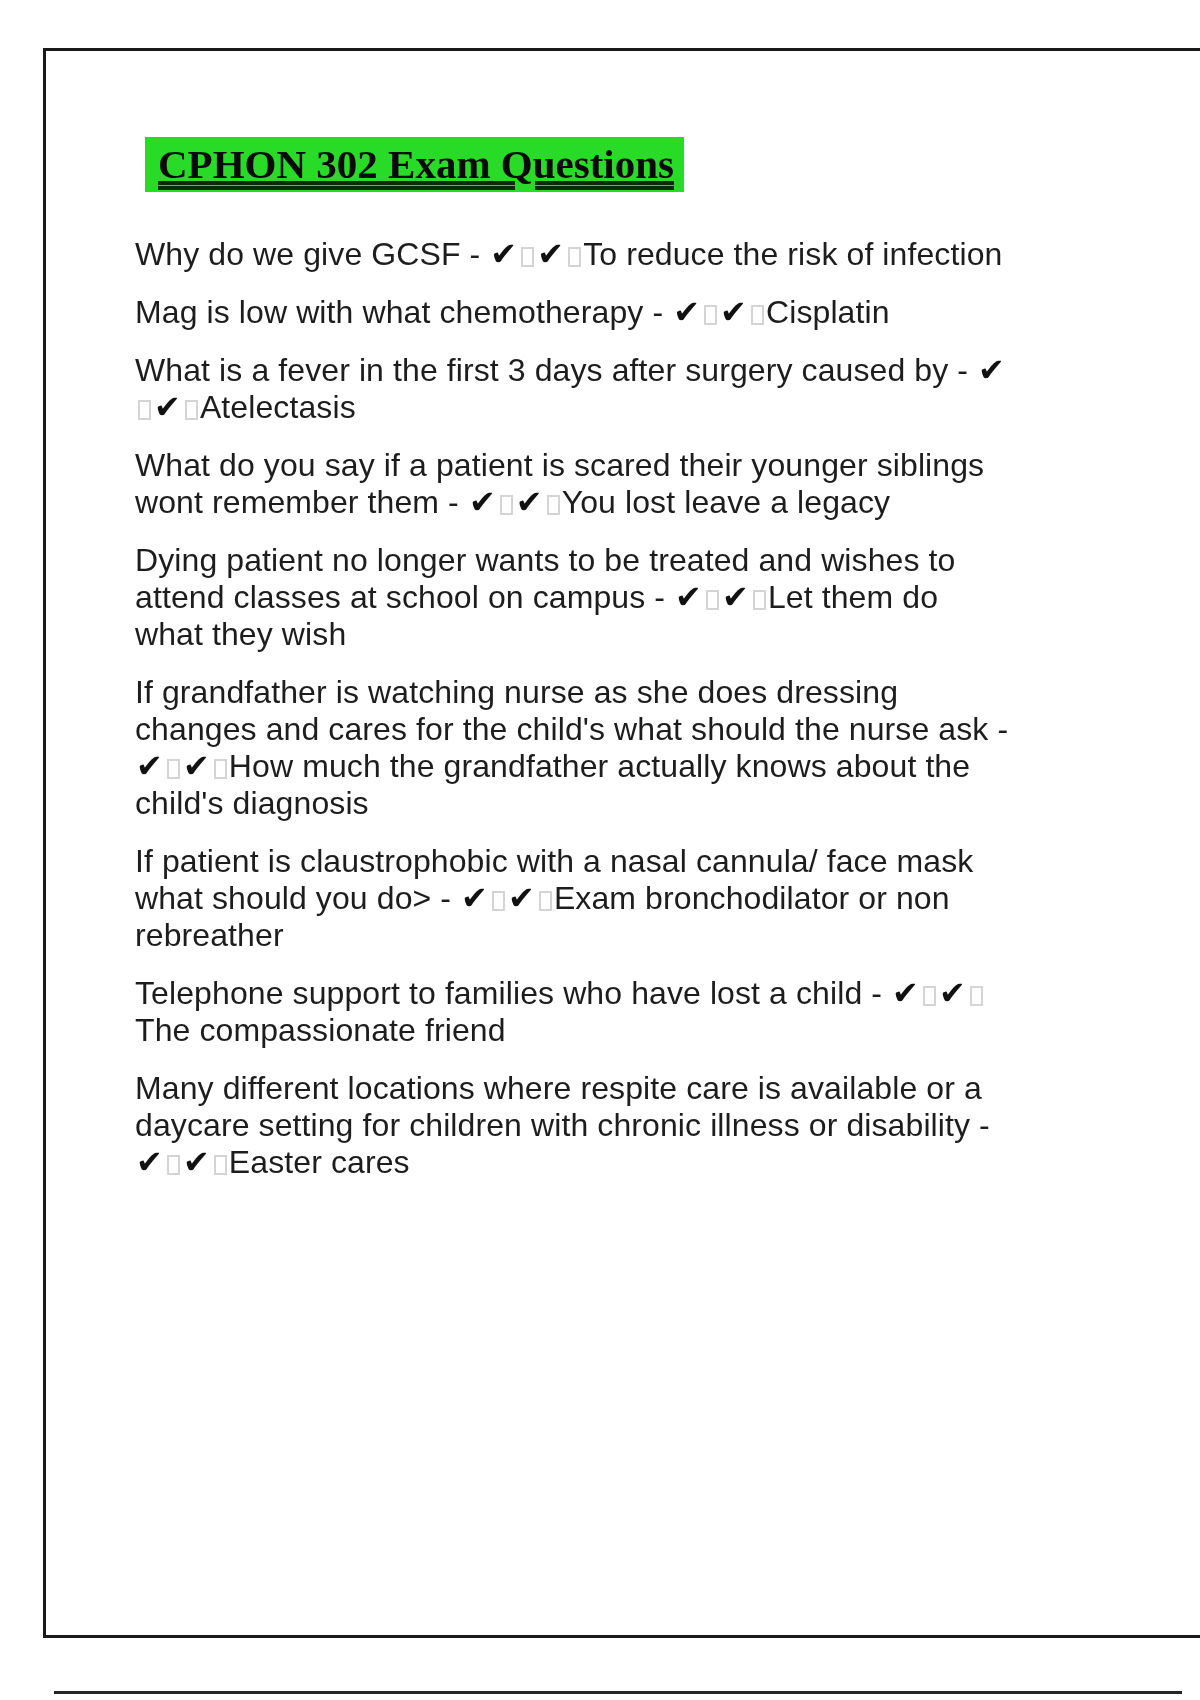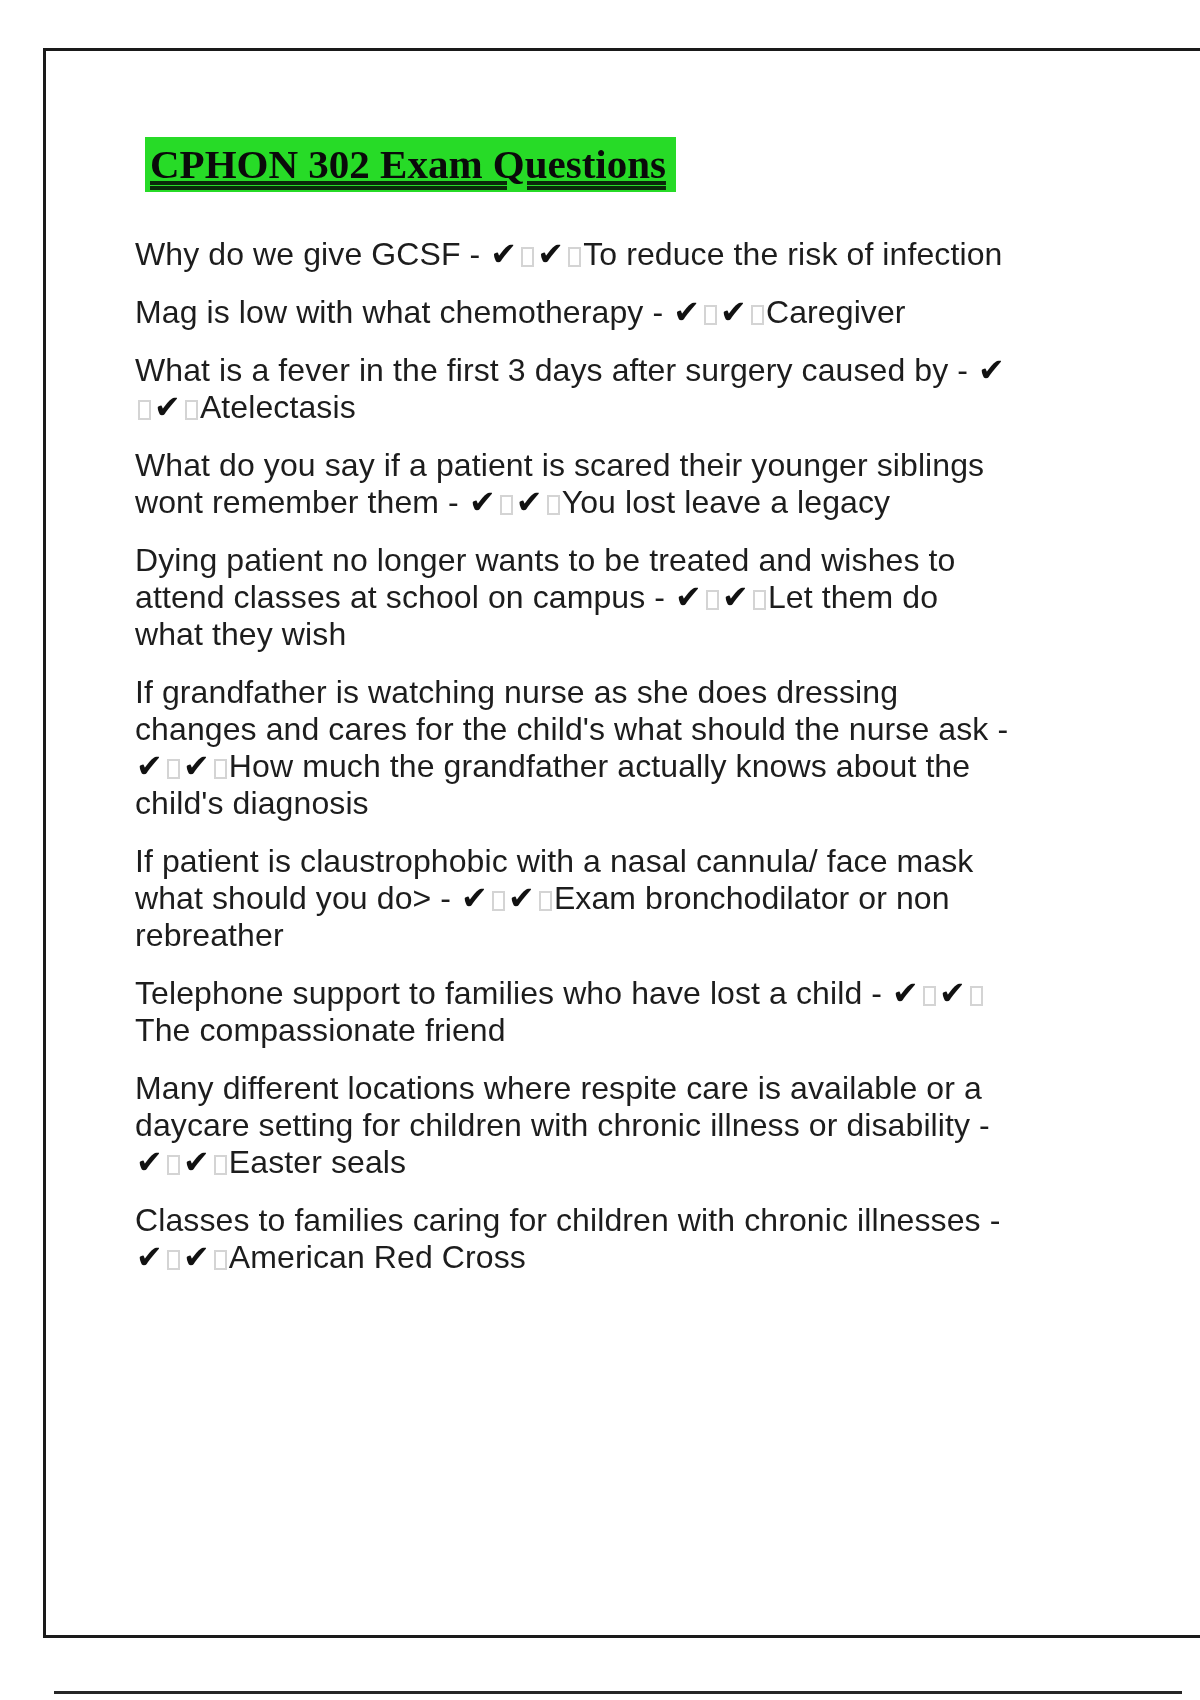--- a/index.html
+++ b/index.html
@@ -25,21 +25,21 @@
   .title-row {
     margin: 0 0 44px 10px;
   }
   .page-title {
     display: inline-block;
     font-family: "Liberation Serif", "DejaVu Serif", serif;
     font-weight: bold;
     font-size: 41px;
     line-height: 50px;
     color: #0a0a0a;
-    padding: 2px 10px 3px 5px;
+    padding: 2px 10px 3px 13px;
     text-decoration: underline;
     text-decoration-style: double;
     text-decoration-color: #0a2a0a;
   }
   .qa-list {
     width: 880px;
   }
   .qa-item {
     margin: 0 0 21px 0;
     font-size: 32px;
@@ -72,25 +72,24 @@
 </style>
 </head>
 <body>
 
 <div class="page-frame">
   <div class="title-row">
     <span class="page-title" style="background: rgb(39, 219, 39);">CPHON 302 Exam Questions</span>
   </div>
   <div class="qa-list" id="qa-list">
       <p class="qa-item"><span>Why do we give GCSF - </span><span><span class="mk-check">✔</span><span class="mk-box"></span><span class="mk-check">✔</span><span class="mk-box"></span></span><span>To reduce the risk of infection</span></p>
-      <p class="qa-item"><span>Mag is low with what chemotherapy - </span><span><span class="mk-check">✔</span><span class="mk-box"></span><span class="mk-check">✔</span><span class="mk-box"></span></span><span>Caregiver</span></p>
+      <p class="qa-item"><span>Mag is low with what chemotherapy - </span><span><span class="mk-check">✔</span><span class="mk-box"></span><span class="mk-check">✔</span><span class="mk-box"></span></span><span>Cisplatin</span></p>
       <p class="qa-item"><span>What is a fever in the first 3 days after surgery caused by - </span><span><span class="mk-check">✔</span><span class="mk-box"></span><span class="mk-check">✔</span><span class="mk-box"></span></span><span>Atelectasis</span></p>
       <p class="qa-item"><span>What do you say if a patient is scared their younger siblings wont remember them - </span><span><span class="mk-check">✔</span><span class="mk-box"></span><span class="mk-check">✔</span><span class="mk-box"></span></span><span>You lost leave a legacy</span></p>
       <p class="qa-item"><span>Dying patient no longer wants to be treated and wishes to attend classes at school on campus - </span><span><span class="mk-check">✔</span><span class="mk-box"></span><span class="mk-check">✔</span><span class="mk-box"></span></span><span>Let them do what they wish</span></p>
       <p class="qa-item"><span>If grandfather is watching nurse as she does dressing changes and cares for the child's what should the nurse ask - </span><span><span class="mk-check">✔</span><span class="mk-box"></span><span class="mk-check">✔</span><span class="mk-box"></span></span><span>How much the grandfather actually knows about the child's diagnosis</span></p>
       <p class="qa-item"><span>If patient is claustrophobic with a nasal cannula/ face mask what should you do&gt; - </span><span><span class="mk-check">✔</span><span class="mk-box"></span><span class="mk-check">✔</span><span class="mk-box"></span></span><span>Exam bronchodilator or non rebreather</span></p>
       <p class="qa-item"><span>Telephone support to families who have lost a child - </span><span><span class="mk-check">✔</span><span class="mk-box"></span><span class="mk-check">✔</span><span class="mk-box"></span></span><span>The compassionate friend</span></p>
-      <p class="qa-item"><span>Many different locations where respite care is available or a daycare setting for children with chronic illness or disability - </span><span><span class="mk-check">✔</span><span class="mk-box"></span><span class="mk-check">✔</span><span class="mk-box"></span></span><span>Easter seals</span></p>
-      <p class="qa-item"><span>Classes to families caring for children with chronic illnesses - </span><span><span class="mk-check">✔</span><span class="mk-box"></span><span class="mk-check">✔</span><span class="mk-box"></span></span><span>American Red Cross</span></p>
+      <p class="qa-item"><span>Many different locations where respite care is available or a daycare setting for children with chronic illness or disability - </span><span><span class="mk-check">✔</span><span class="mk-box"></span><span class="mk-check">✔</span><span class="mk-box"></span></span><span>Easter cares</span></p>
     </div>
 </div>
 
 <div class="next-page-divider"></div>
 
 </body></html>

